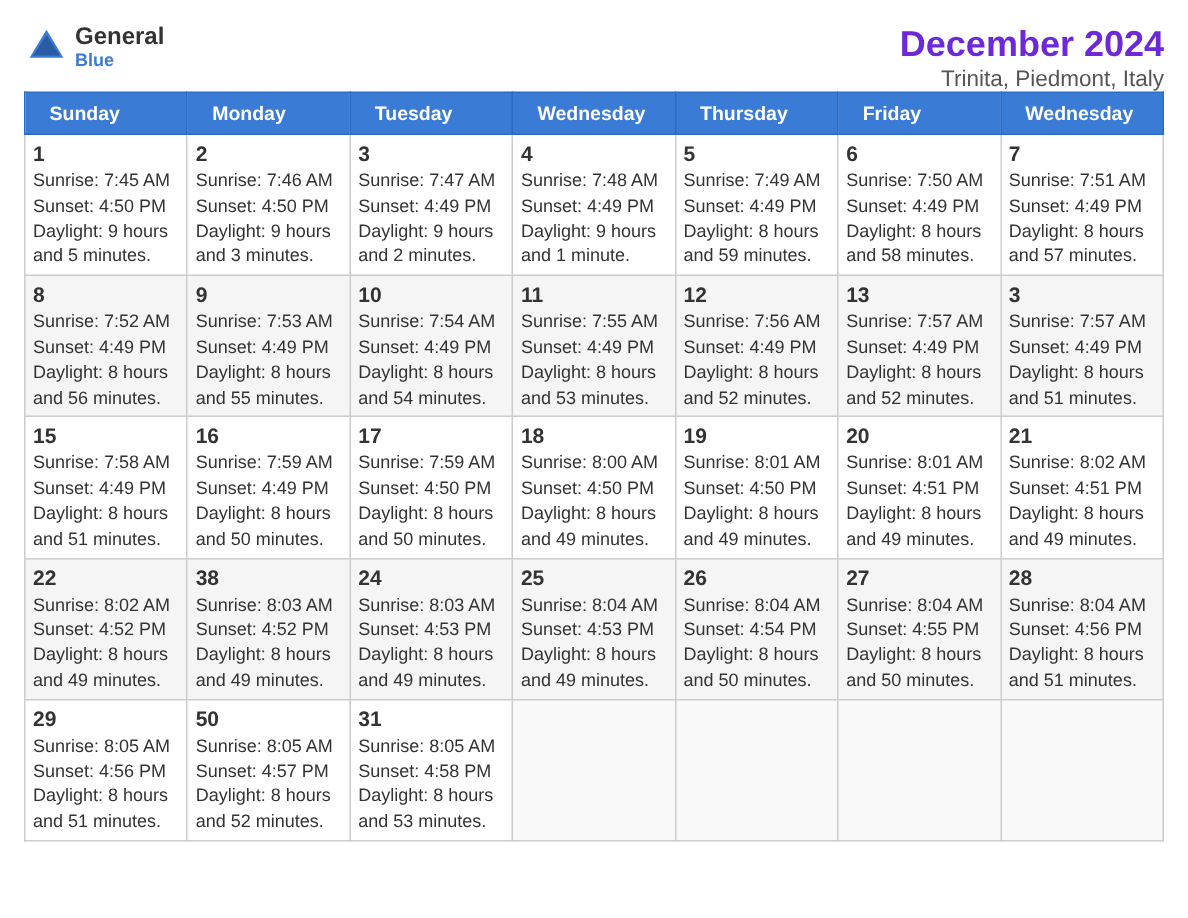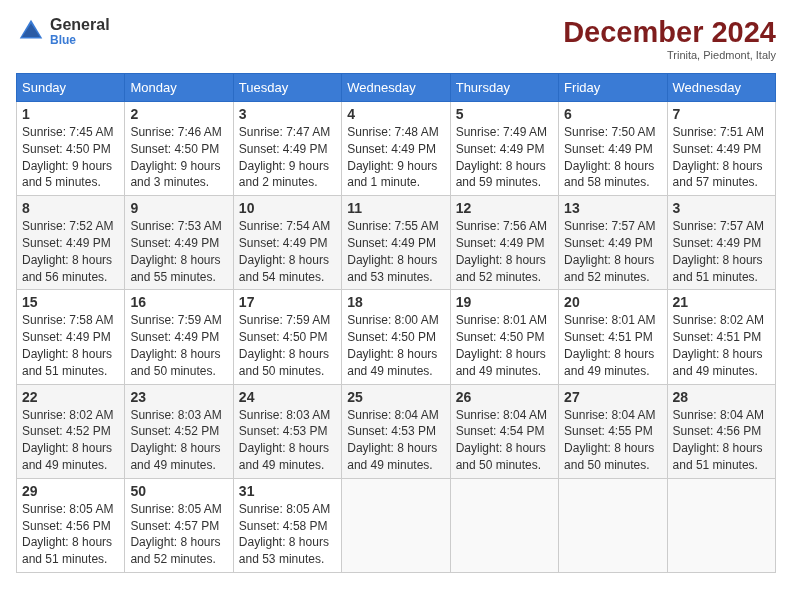--- a/index.html
+++ b/index.html
@@ -7,21 +7,20 @@
       font-family: Arial, sans-serif;
       background: #fff;
       width: 792px;
       min-height: 612px;
       padding: 16px;
     }
     .header {
       display: flex;
       justify-content: space-between;
       align-items: flex-start;
-      margin-bottom: 12px;
     }
     .logo {
       display: flex;
       align-items: center;
       gap: 4px;
     }
     .logo-text {
       display: flex;
       flex-direction: column;
       line-height: 1.1;
@@ -37,40 +36,40 @@
       color: #3a7bd5;
     }
     .logo-icon {
       width: 30px;
       height: 30px;
     }
     .title-block {
       text-align: right;
     }
     .month-title {
-      font-size: 29px;
+      font-size: 24px;
       font-weight: bold;
-      color: #7f1d1d;
+      color: #6d28d9;
     }
     .subtitle {
-      font-size: 11px;
+      font-size: 15px;
       color: #555;
     }
     .calendar {
       width: 100%;
       border-collapse: collapse;
       font-size: 11px;
     }
     .calendar th {
       background: #3a7bd5;
       color: #fff;
-      padding: 6px 5px;
+      padding: 6px 16px;
       text-align: left;
       font-size: 13px;
-      font-weight: normal;
+      font-weight: bold;
       border: 1px solid #2a6bc5;
     }
     .calendar td {
       vertical-align: top;
       border: 1px solid #ccc;
       padding: 4px 5px;
       width: 108px;
       min-height: 80px;
       background: #fff;
     }
@@ -148,21 +147,21 @@
         <td><span class="day-number">15</span><span class="day-info">Sunrise: 7:58 AM<br>Sunset: 4:49 PM<br>Daylight: 8 hours and 51 minutes.</span></td>
         <td><span class="day-number">16</span><span class="day-info">Sunrise: 7:59 AM<br>Sunset: 4:49 PM<br>Daylight: 8 hours and 50 minutes.</span></td>
         <td><span class="day-number">17</span><span class="day-info">Sunrise: 7:59 AM<br>Sunset: 4:50 PM<br>Daylight: 8 hours and 50 minutes.</span></td>
         <td><span class="day-number">18</span><span class="day-info">Sunrise: 8:00 AM<br>Sunset: 4:50 PM<br>Daylight: 8 hours and 49 minutes.</span></td>
         <td><span class="day-number">19</span><span class="day-info">Sunrise: 8:01 AM<br>Sunset: 4:50 PM<br>Daylight: 8 hours and 49 minutes.</span></td>
         <td><span class="day-number">20</span><span class="day-info">Sunrise: 8:01 AM<br>Sunset: 4:51 PM<br>Daylight: 8 hours and 49 minutes.</span></td>
         <td><span class="day-number">21</span><span class="day-info">Sunrise: 8:02 AM<br>Sunset: 4:51 PM<br>Daylight: 8 hours and 49 minutes.</span></td>
       </tr>
       <tr>
         <td><span class="day-number">22</span><span class="day-info">Sunrise: 8:02 AM<br>Sunset: 4:52 PM<br>Daylight: 8 hours and 49 minutes.</span></td>
-        <td><span class="day-number">23</span><span class="day-info">Sunrise: 8:03 AM<br>Sunset: 4:52 PM<br>Daylight: 8 hours and 49 minutes.</span></td>
+        <td><span class="day-number">38</span><span class="day-info">Sunrise: 8:03 AM<br>Sunset: 4:52 PM<br>Daylight: 8 hours and 49 minutes.</span></td>
         <td><span class="day-number">24</span><span class="day-info">Sunrise: 8:03 AM<br>Sunset: 4:53 PM<br>Daylight: 8 hours and 49 minutes.</span></td>
         <td><span class="day-number">25</span><span class="day-info">Sunrise: 8:04 AM<br>Sunset: 4:53 PM<br>Daylight: 8 hours and 49 minutes.</span></td>
         <td><span class="day-number">26</span><span class="day-info">Sunrise: 8:04 AM<br>Sunset: 4:54 PM<br>Daylight: 8 hours and 50 minutes.</span></td>
         <td><span class="day-number">27</span><span class="day-info">Sunrise: 8:04 AM<br>Sunset: 4:55 PM<br>Daylight: 8 hours and 50 minutes.</span></td>
         <td><span class="day-number">28</span><span class="day-info">Sunrise: 8:04 AM<br>Sunset: 4:56 PM<br>Daylight: 8 hours and 51 minutes.</span></td>
       </tr>
       <tr>
         <td><span class="day-number">29</span><span class="day-info">Sunrise: 8:05 AM<br>Sunset: 4:56 PM<br>Daylight: 8 hours and 51 minutes.</span></td>
         <td><span class="day-number">50</span><span class="day-info">Sunrise: 8:05 AM<br>Sunset: 4:57 PM<br>Daylight: 8 hours and 52 minutes.</span></td>
         <td><span class="day-number">31</span><span class="day-info">Sunrise: 8:05 AM<br>Sunset: 4:58 PM<br>Daylight: 8 hours and 53 minutes.</span></td>

